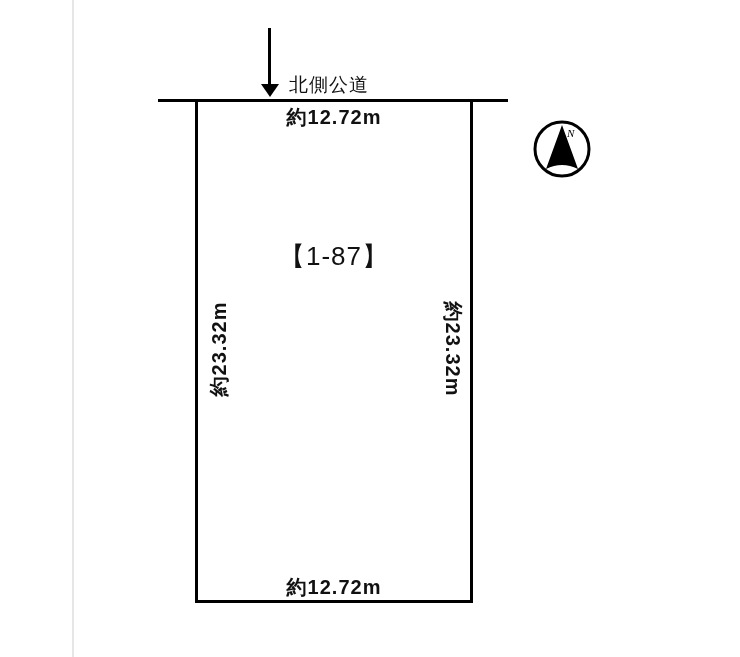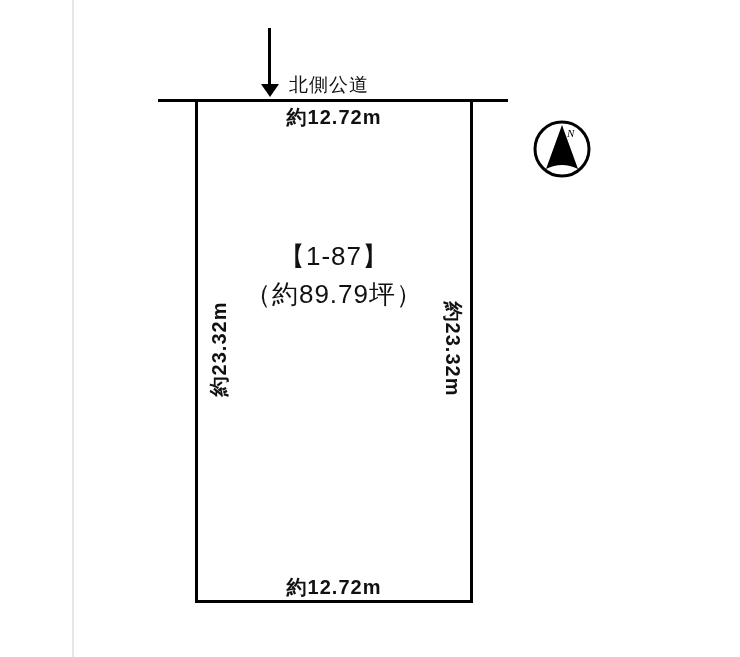--- a/index.html
+++ b/index.html
@@ -140,21 +140,20 @@
 
   <div class="plot-rect"></div>
 
   <div class="dim dim-top">約12.72m</div>
   <div class="dim dim-bottom">約12.72m</div>
   <div class="dim dim-left">約23.32m</div>
   <div class="dim dim-right">約23.32m</div>
 
   <div class="plot-info">
     <div>【1-87】</div>
-    <div>（約89.79坪）</div>
   </div>
 
   <div class="compass">
     <svg width="58" height="58" viewBox="0 0 58 58">
       <circle cx="29" cy="29" r="27" fill="none" stroke="#000000" stroke-width="3"></circle>
       <path d="M29 5 L45 49 Q29 41 13 49 Z" fill="#000000"></path>
       <text x="34" y="17" font-size="11" font-style="italic" font-family="Liberation Serif, DejaVu Serif, serif" fill="#000000">N</text>
     </svg>
   </div>
 

